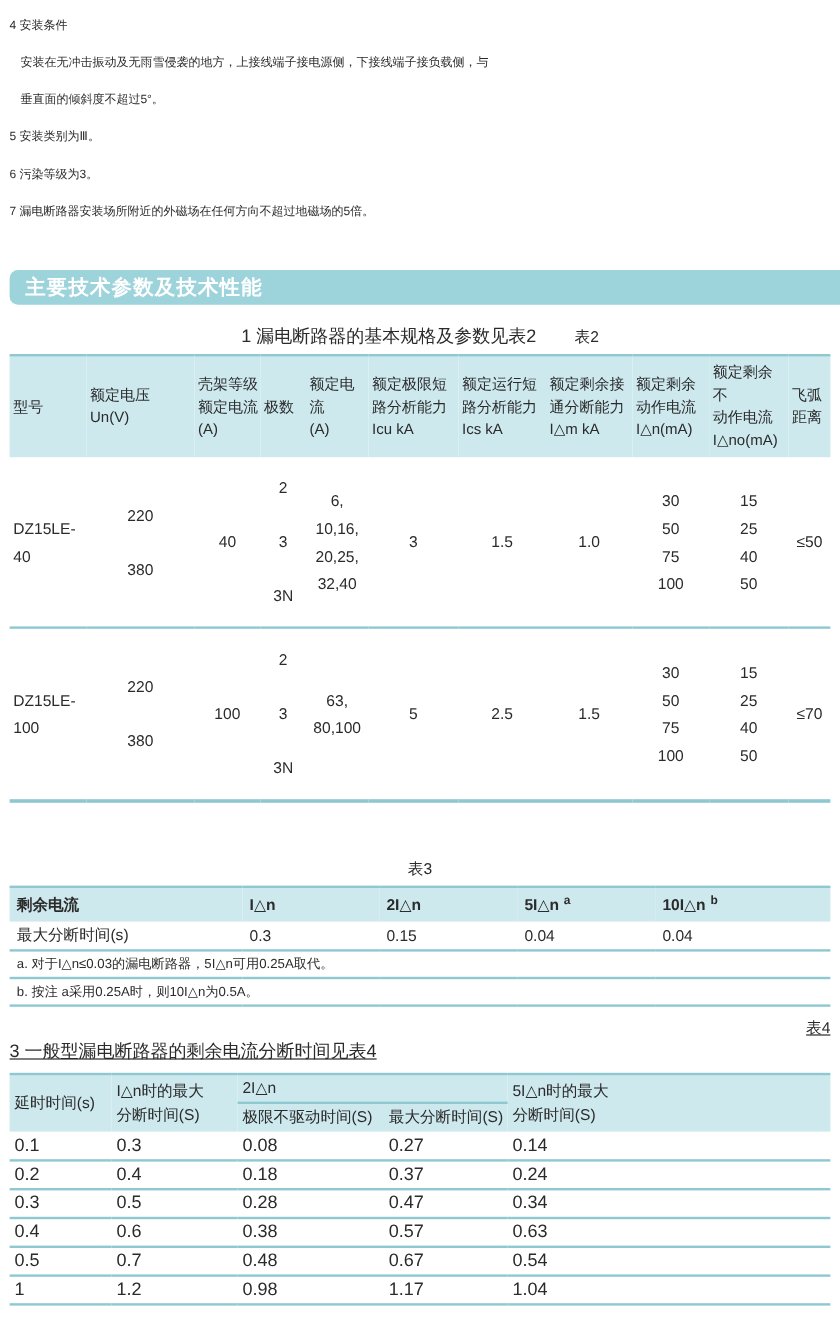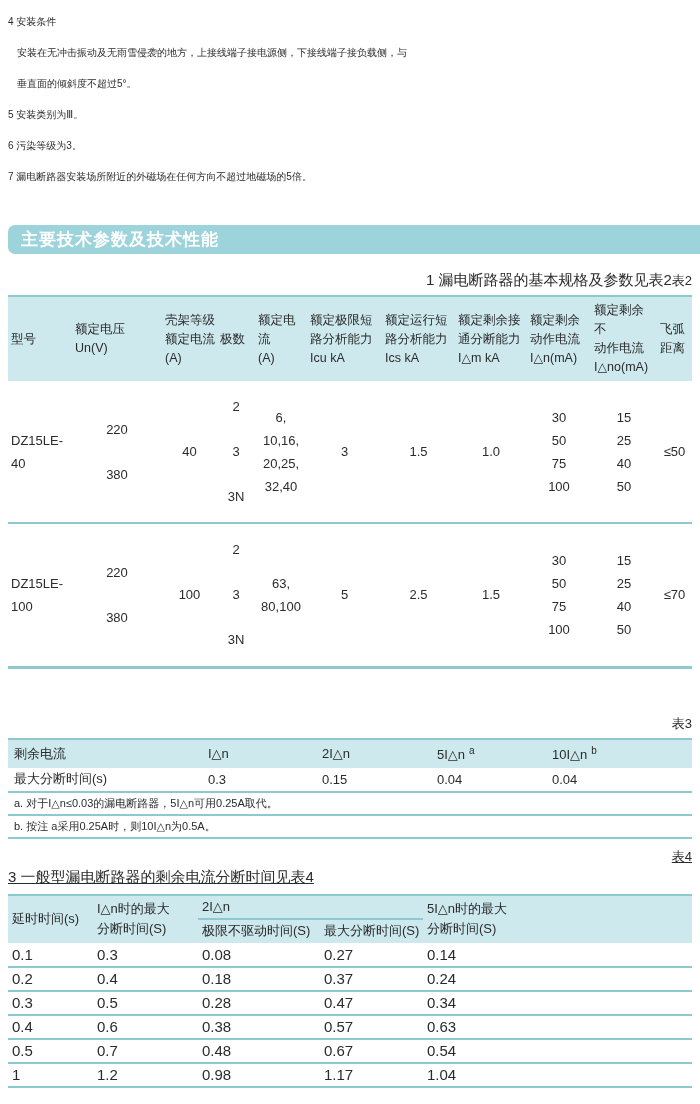--- a/index.html
+++ b/index.html
@@ -30,22 +30,23 @@
     border-radius: 7px 0 0 7px;
     display: flex; align-items: center;
     padding-left: 13px;
     color: var(--banner_text); font-size: 17px; font-weight: bold;
     letter-spacing: 1px;
   }
 
   
   .sec-head {
     margin-top: 17px; margin-bottom: 5px;
-    display: flex; justify-content: flex-end; align-items: flex-end;
+    display: flex; justify-content: center; align-items: flex-end;
     font-size: 15px;
+    gap: 32px;
   }
   .sec-tag { font-size: 13px; }
   .sec-head3 { margin-top: 10px; font-size: 15px; text-decoration: underline; }
   .sec-head3 .sec-tag { display: block; text-align: right; line-height: 16px; }
   .sec-head3 .sec-title { display: block; line-height: 24px; margin-bottom: 5px; }
 
   table { border-collapse: collapse; width: 100%; table-layout: fixed; }
 
   
   .t2 { border-top: 2px solid var(--table_line); border-bottom: 3px solid var(--table_line); }
@@ -62,21 +63,21 @@
   }
   .t2 tbody tr.r1 { height: 142px; }
   .t2 tbody tr.r2 { height: 144px; }
   .t2 tbody tr.r2 td { border-top: 2px solid var(--table_line); }
   .t2 td.model { text-align: left; padding-left: 3px; }
   .t2 td.lh-wide { line-height: 45px; }
 
   
   .t3 { border-top: 2px solid var(--table_line); border-bottom: 2px solid var(--table_line); }
   .t3 th {
-    background: var(--table_header_bg); font-weight: normal;
+    background: var(--table_header_bg); font-weight: bold;
     font-size: 13px; text-align: left; height: 29px;
     padding-left: 6px; vertical-align: middle;
   }
   .t3 sup { font-size: 10px; margin-left: 4px; }
   .t3 td { font-size: 13px; height: 24px; padding-left: 6px; vertical-align: middle; }
   .t3 tr.foot td { border-top: 2px solid var(--table_line); font-size: 11px; height: 23px; }
 
   
   .t4 { margin-top: 3px; border-top: 2px solid var(--table_line); border-bottom: 2px solid var(--table_line); }
   .t4 thead th {

